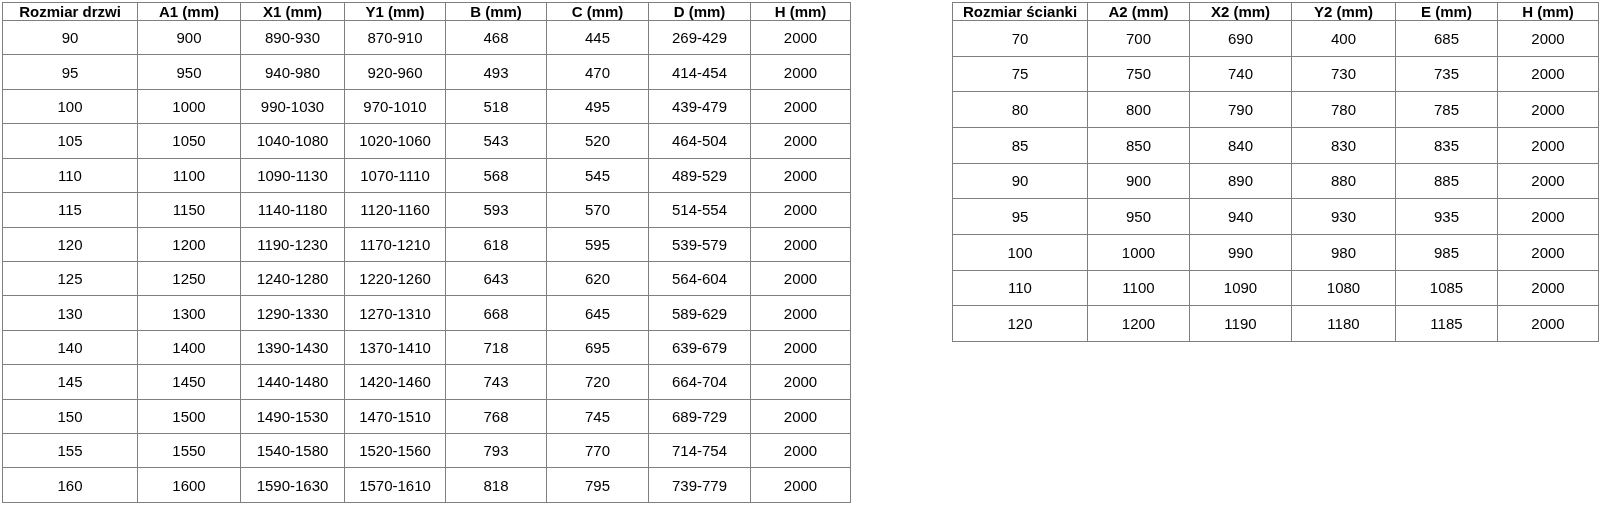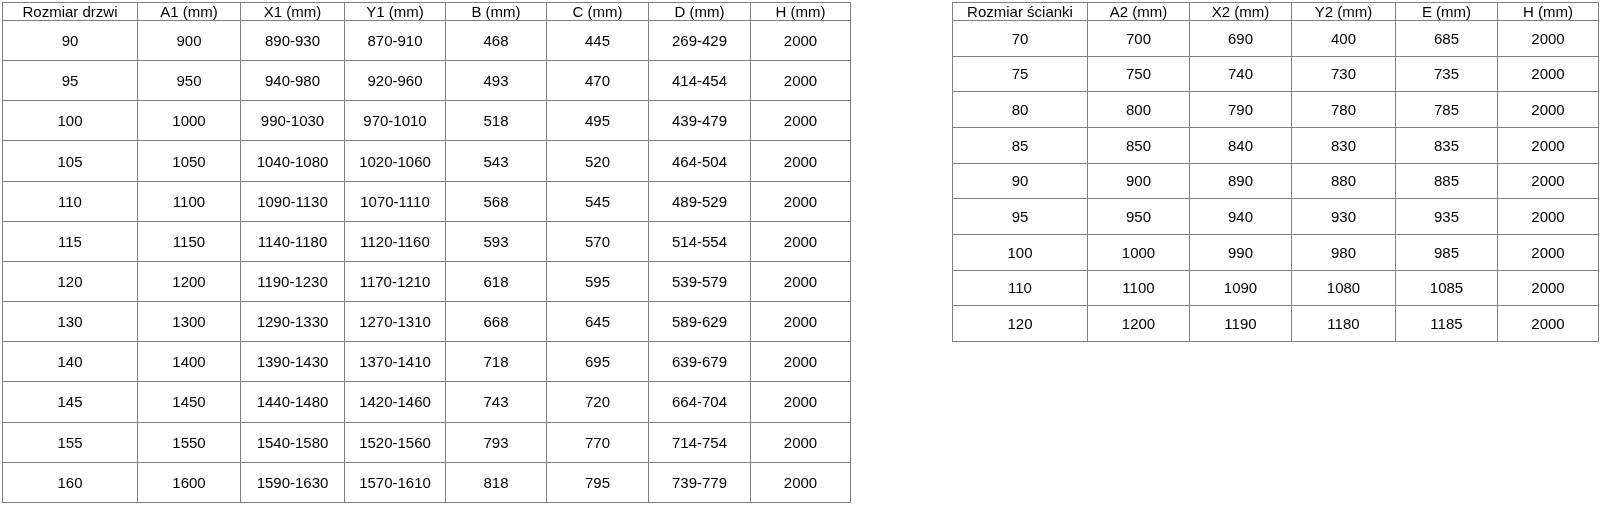--- a/index.html
+++ b/index.html
@@ -38,21 +38,21 @@
     border: 1px solid #7f7f7f;
     text-align: center;
     vertical-align: middle;
     font-size: 15px;
     color: #000000;
     padding: 0 2px;
     white-space: nowrap;
     overflow: hidden;
   }
   table.spec-table th {
-    font-weight: normal;
+    font-weight: bold;
   }
 </style>
 </head>
 <body>
 
 <div class="stage">
 
   <table id="table-doors" class="spec-table">
     <colgroup>
       <col style="width:135px">
@@ -141,20 +141,30 @@
           <td>120</td>
           <td>1200</td>
           <td>1190-1230</td>
           <td>1170-1210</td>
           <td>618</td>
           <td>595</td>
           <td>539-579</td>
           <td>2000</td>
         </tr>
         <tr>
+          <td>125</td>
+          <td>1250</td>
+          <td>1240-1280</td>
+          <td>1220-1260</td>
+          <td>643</td>
+          <td>620</td>
+          <td>564-604</td>
+          <td>2000</td>
+        </tr>
+        <tr>
           <td>130</td>
           <td>1300</td>
           <td>1290-1330</td>
           <td>1270-1310</td>
           <td>668</td>
           <td>645</td>
           <td>589-629</td>
           <td>2000</td>
         </tr>
         <tr>
@@ -171,20 +181,30 @@
           <td>145</td>
           <td>1450</td>
           <td>1440-1480</td>
           <td>1420-1460</td>
           <td>743</td>
           <td>720</td>
           <td>664-704</td>
           <td>2000</td>
         </tr>
         <tr>
+          <td>150</td>
+          <td>1500</td>
+          <td>1490-1530</td>
+          <td>1470-1510</td>
+          <td>768</td>
+          <td>745</td>
+          <td>689-729</td>
+          <td>2000</td>
+        </tr>
+        <tr>
           <td>155</td>
           <td>1550</td>
           <td>1540-1580</td>
           <td>1520-1560</td>
           <td>793</td>
           <td>770</td>
           <td>714-754</td>
           <td>2000</td>
         </tr>
         <tr>

